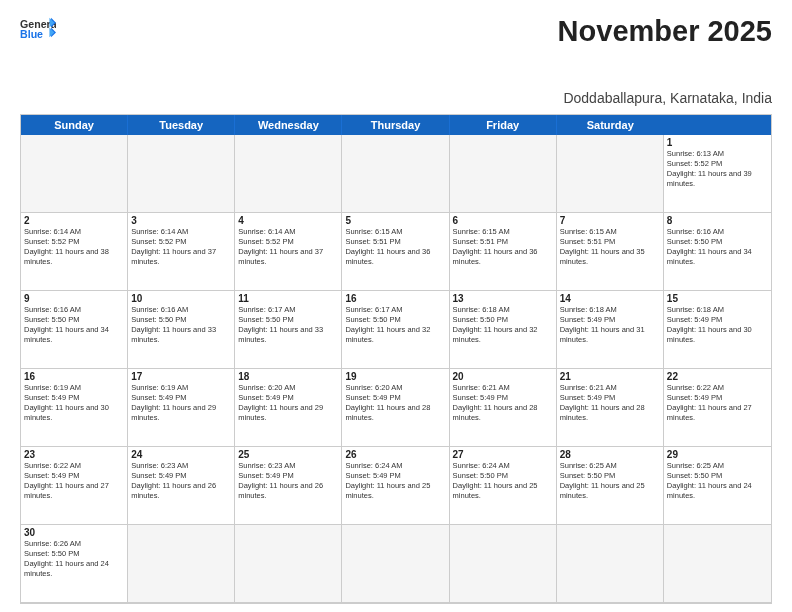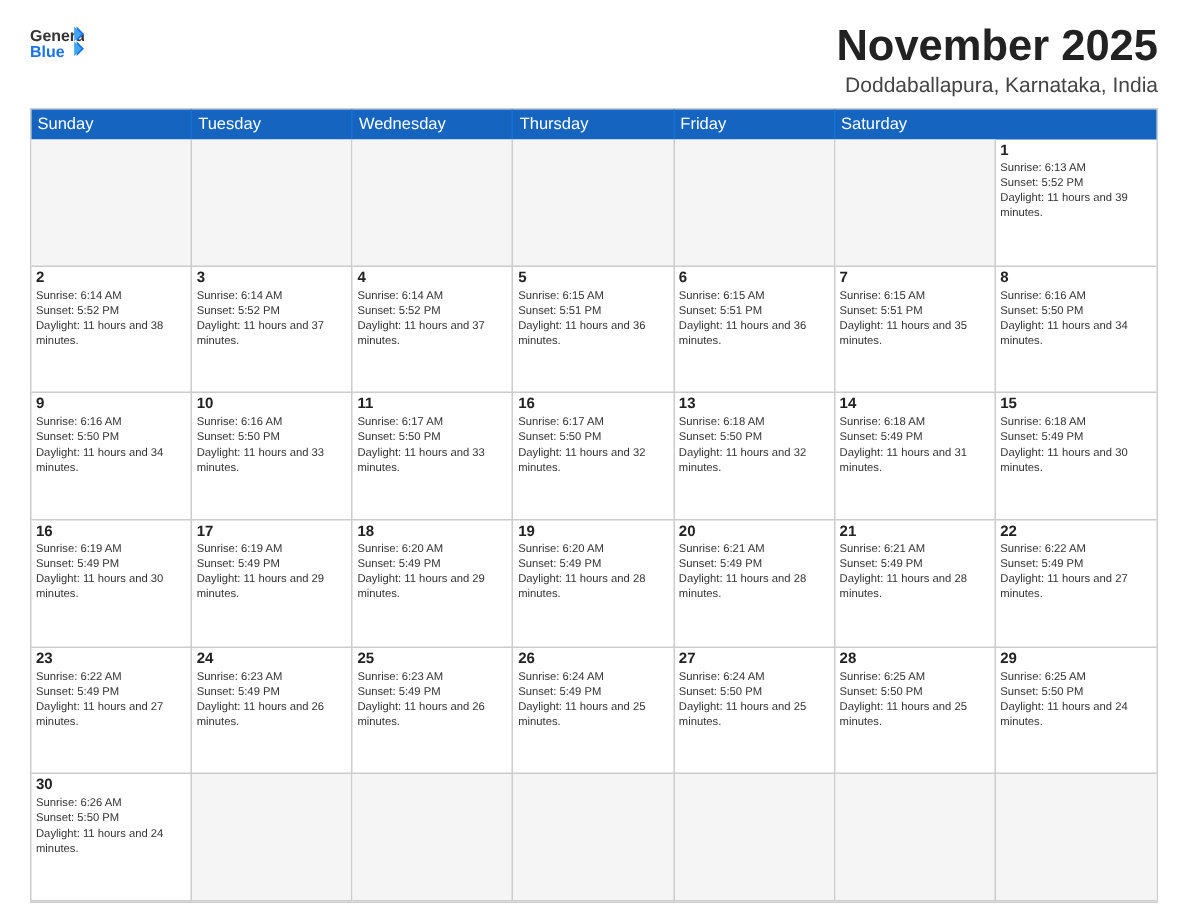--- a/index.html
+++ b/index.html
@@ -37,38 +37,39 @@
     }
     .month-title {
       font-size: 29px;
       font-weight: bold;
       color: #222;
       line-height: 1.1;
     }
     .location {
       font-size: 14px;
       color: #444;
+      margin-top: 42px;
     }
     .calendar {
       flex: 1;
       display: flex;
       flex-direction: column;
       border: 1px solid #ccc;
     }
     .day-headers {
       display: grid;
       grid-template-columns: repeat(7, 1fr);
       background: #1565c0;
     }
     .day-header {
       color: #fff;
       font-size: 11px;
-      font-weight: normal;
+      font-weight: bold;
       padding: 4px 4px;
-      text-align: left;
+      text-align: center;
       border-right: 1px solid #1a6fd4;
     }
     .day-header:last-child { border-right: none; }
     .calendar-grid {
       display: grid;
       grid-template-columns: repeat(7, 1fr);
       grid-template-rows: repeat(6, 1fr);
       flex: 1;
     }
     .cell {

